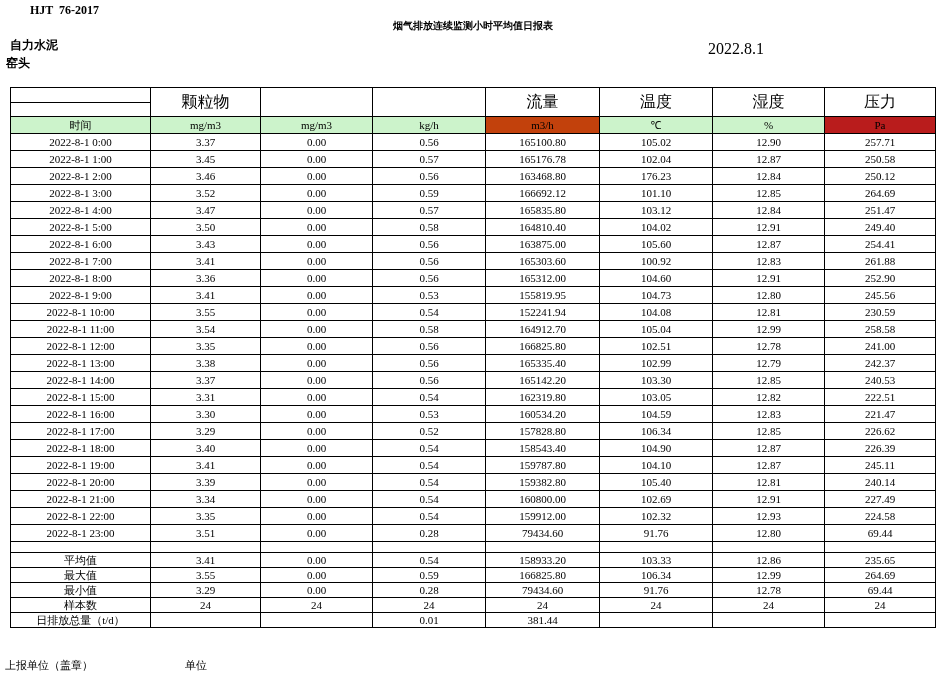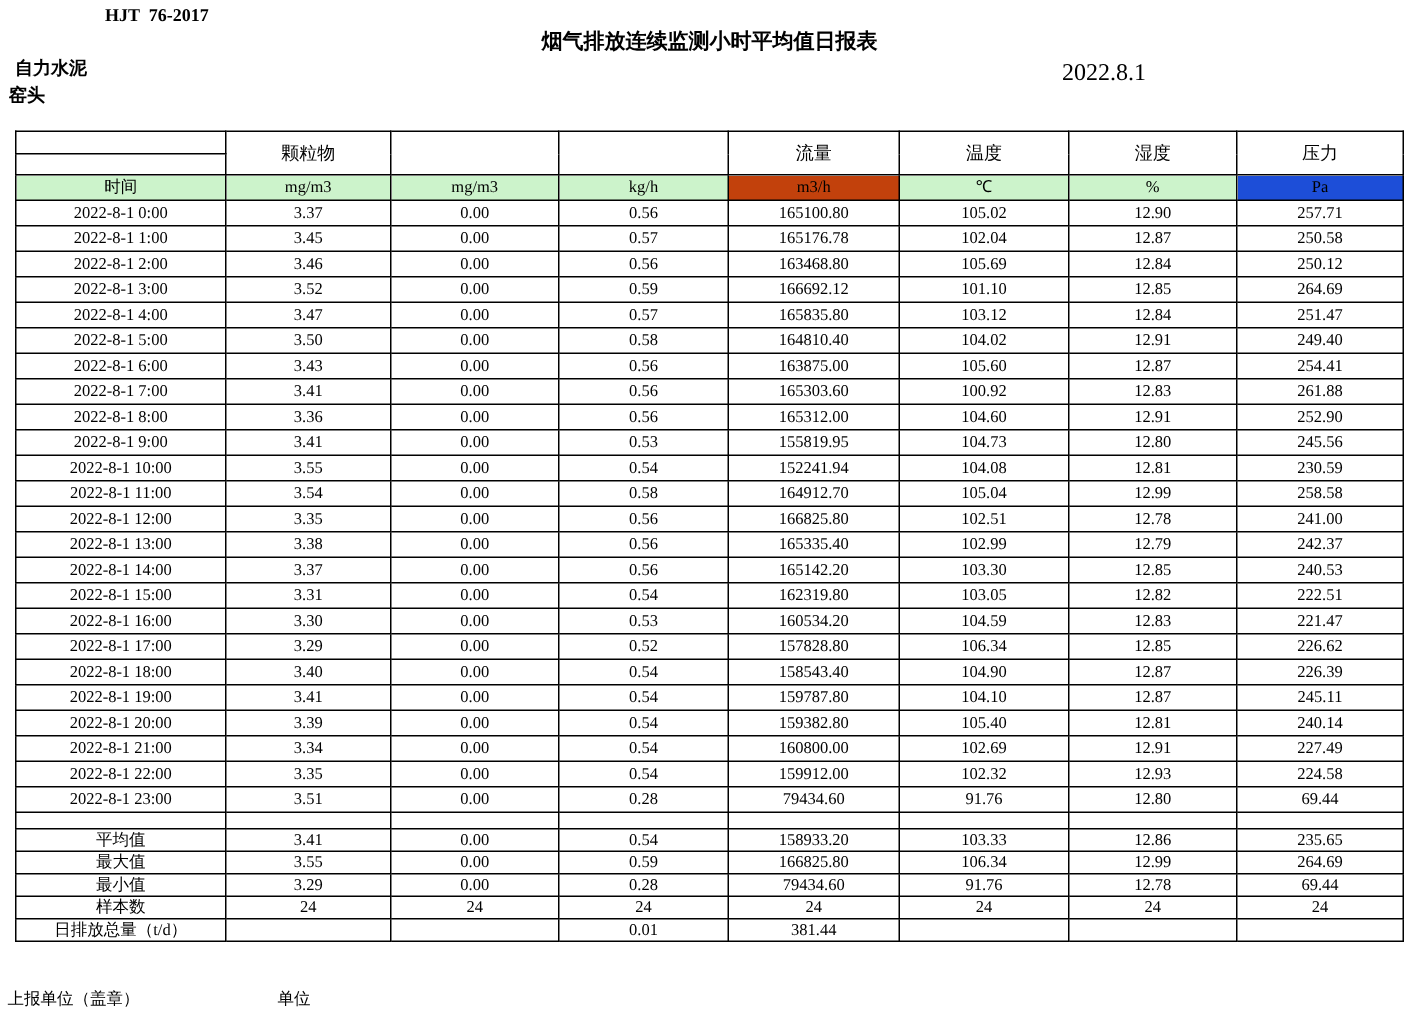--- a/index.html
+++ b/index.html
@@ -1,34 +1,34 @@
 <!DOCTYPE html>
 <html><head>
 <meta charset="utf-8">
 <style>
   html,body { margin:0; padding:0; background:#fff; }
   .page {
     position:relative; width:946px; height:675px; background:#fff;
     font-family:"Liberation Serif", serif; color:#000;
   }
-  .doc-code { position:absolute; left:30px; top:3px; font-weight:bold; font-size:12px; white-space:pre;margin-left:40px; }
-  .title { position:absolute; left:0; top:19px; width:100%; text-align:center; font-weight:bold; font-size:14px; }
+  .doc-code { position:absolute; left:30px; top:3px; font-weight:bold; font-size:12px; white-space:pre; }
+  .title { position:absolute; left:0; top:19px; width:100%; text-align:center; font-weight:bold; font-size:10px; }
   .date  { position:absolute; left:708px; top:40px; font-size:16px; }
   .company { position:absolute; left:10px; top:37px; font-weight:bold; font-size:12px; }
   .site    { position:absolute; left:6px; top:55px; font-weight:bold; font-size:12px; }
 
   table.report {
     position:absolute; left:10px; top:87px; width:925px;
     border-collapse:collapse; table-layout:fixed; font-size:11px;
   }
   table.report td {
     border:1px solid #000; text-align:center; vertical-align:middle;
     padding:0; height:16px; line-height:16px; white-space:nowrap; overflow:hidden;
   }
-  tr.row-ghead  td { height:14px; line-height:14px; font-size:12px; }
+  tr.row-ghead  td { height:14px; line-height:14px; font-size:16px; }
   tr.row-ghead2 td { height:13px; line-height:13px; }
   tr.row-unit   td { height:16px; line-height:16px; }
   tr.row-empty  td { height:10px; line-height:10px; }
   tr.row-summary td { height:14px; line-height:14px; }
   td.align-left { text-align:left; padding-left:8px; }
 
   .footer-note  { position:absolute; left:5px;  top:641px; font-size:11px;margin-top:40px; }
   .footer-org   { position:absolute; left:5px;  top:658px; font-size:11px; }
   .footer-unit  { position:absolute; left:185px; top:658px; font-size:11px; }
 </style>
@@ -69,21 +69,21 @@
         <td></td>
       </tr>
       <tr class="row-unit">
         <td style="background: rgb(204, 243, 203); margin-top: 16px;">时间</td>
         <td style="background: rgb(204, 243, 203);">mg/m3</td>
         <td style="background: rgb(204, 243, 203);">mg/m3</td>
         <td style="background: rgb(204, 243, 203);">kg/h</td>
         <td style="background: #c2410c;">m3/h</td>
         <td style="background: rgb(204, 243, 203);">℃</td>
         <td style="background: rgb(204, 243, 203);">%</td>
-        <td style="background: #1d4ed8;">Pa</td>
+        <td style="background: #b91c1c;">Pa</td>
       </tr>
     </thead>
     <tbody>
         <tr>
           <td>2022-8-1 0:00</td>
           <td>3.37</td>
           <td>0.00</td>
           <td>0.56</td>
           <td>165100.80</td>
           <td>105.02</td>
@@ -99,21 +99,21 @@
           <td>102.04</td>
           <td>12.87</td>
           <td>250.58</td>
         </tr>
         <tr>
           <td>2022-8-1 2:00</td>
           <td>3.46</td>
           <td>0.00</td>
           <td>0.56</td>
           <td>163468.80</td>
-          <td>105.69</td>
+          <td>176.23</td>
           <td>12.84</td>
           <td>250.12</td>
         </tr>
         <tr>
           <td>2022-8-1 3:00</td>
           <td>3.52</td>
           <td>0.00</td>
           <td>0.59</td>
           <td>166692.12</td>
           <td>101.10</td>

